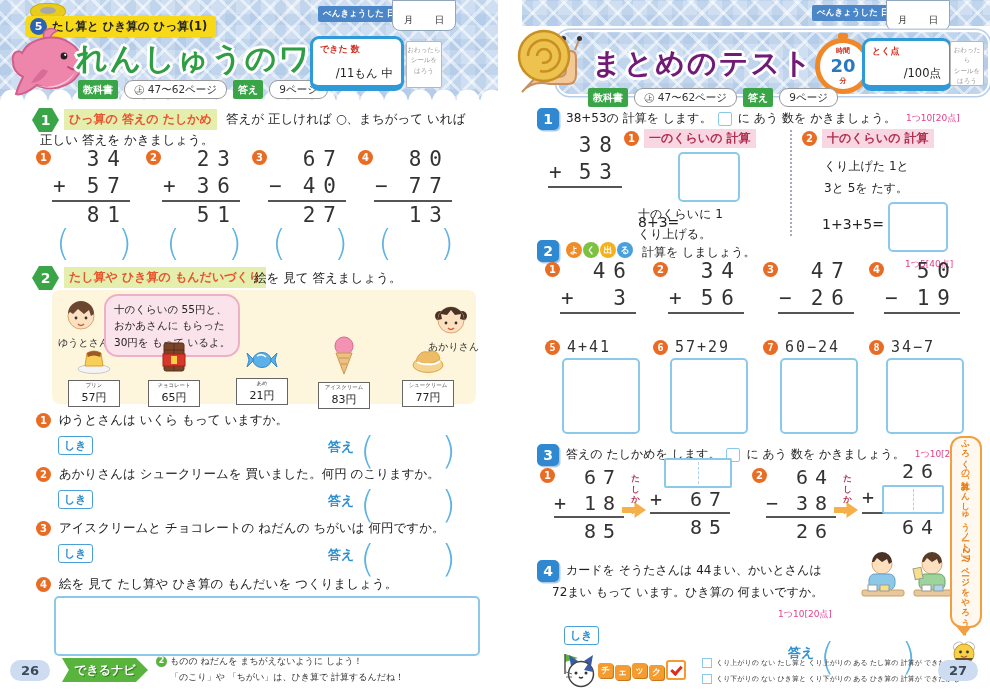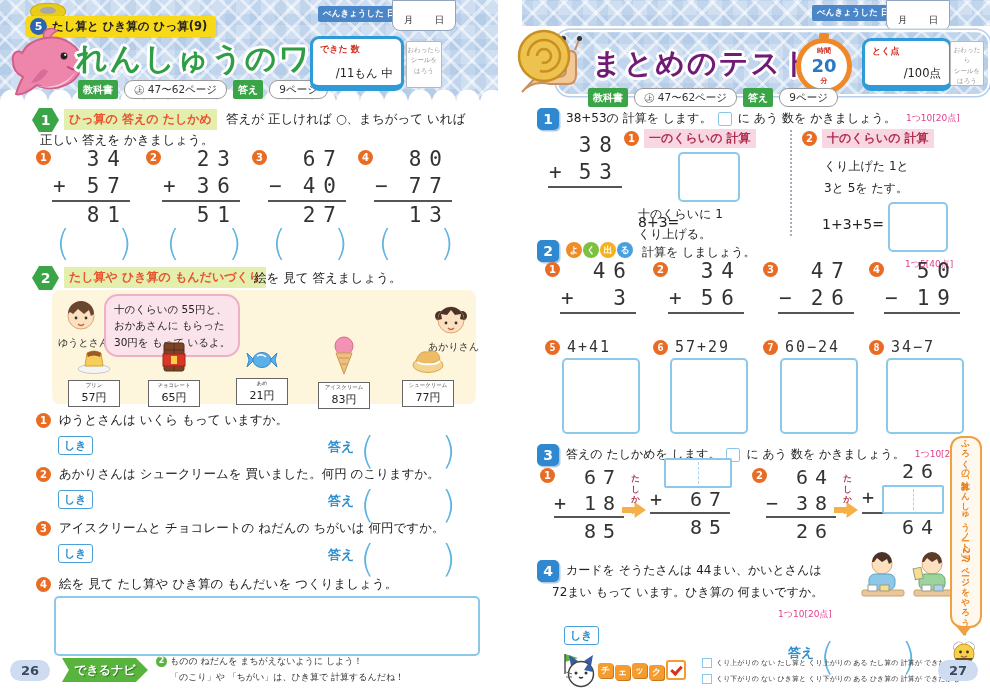--- a/index.html
+++ b/index.html
@@ -109,21 +109,21 @@
 
   <div class="abs datebadge" style="left:318px;top:6px;">べんきょうした 日</div>
   <div class="abs datebox" style="left:392px;top:0;width:62px;height:26px;">
     <span>月</span>
     <span>日</span>
   </div>
 
   <div class="abs roll" style="left:30px;top:3px;"></div>
   <div class="abs tape" style="left:26px;top:16px;">
     <span class="tapecirc">5</span>
-    <span class="unittitle">たし算と ひき算の ひっ算(9)</span>
+    <span class="unittitle">たし算と ひき算の ひっ算(1)</span>
   </div>
 
   <div class="abs" style="left:6px;top:26px;width:84px;height:74px;">
     <svg width="84" height="74" viewBox="0 0 84 74">
       <path d="M38 12 C35 3 46 0 51 5 C46 7 44 11 44 14 Z" fill="#ee86ac" stroke="#d05f8c" stroke-width="1.5"></path>
       <path d="M7 36 C5 27 12 23 16 27 C24 11 50 7 64 17 C77 25 79 39 72 49 C64 61 45 66 31 59 C25 64 15 70 10 68 C12 61 15 55 17 51 C9 47 7 42 7 36 Z" fill="#ee86ac" stroke="#d05f8c" stroke-width="2"></path>
       <path d="M31 59 C46 64 61 57 69 46 C63 59 45 66 31 59 Z" fill="#f8c8da"></path>
       <path d="M42 45 C38 53 31 57 25 57 C29 51 33 46 37 43 Z" fill="#d86b98"></path>
       <circle cx="58" cy="30" r="3.4" fill="#222"></circle>
         <circle cx="59.2" cy="28.8" r="1.1" fill="#fff"></circle>
@@ -319,21 +319,21 @@
       <circle cx="47.5" cy="18.5" r="2.5" fill="#333"></circle>
         <circle cx="63.5" cy="18.5" r="2.5" fill="#333"></circle>
       <circle cx="28" cy="36" r="25" fill="#edc24e" stroke="#c89020" stroke-width="2.5"></circle>
       <path d="M28 36 m-16 0 a16 16 0 1 1 32 0 a16 16 0 0 1 -20 15" fill="none" stroke="#c89020" stroke-width="2.5"></path>
       <path d="M28 36 m-7 0 a7 7 0 1 1 14 0 a7 7 0 0 1 -9 6.5" fill="none" stroke="#c89020" stroke-width="2.5"></path>
     </svg>
   </div>
 
   <div class="abs bigtitle-r" style="left:592px;top:44px;">まとめのテスト</div>
 
-  <div class="abs timer" style="left:796px;top:38px;">
+  <div class="abs timer" style="left:815px;top:38px;">
     <div class="tb"></div>
     <div class="tl">時間</div>
     <div class="tv">20</div>
     <div class="tu">分</div>
   </div>
 
   <div class="abs book" style="left:862px;top:38px;width:84px;height:44px;">
     <div class="booklabel">とく点</div>
     <div class="bookval">/100点</div>
   </div>

